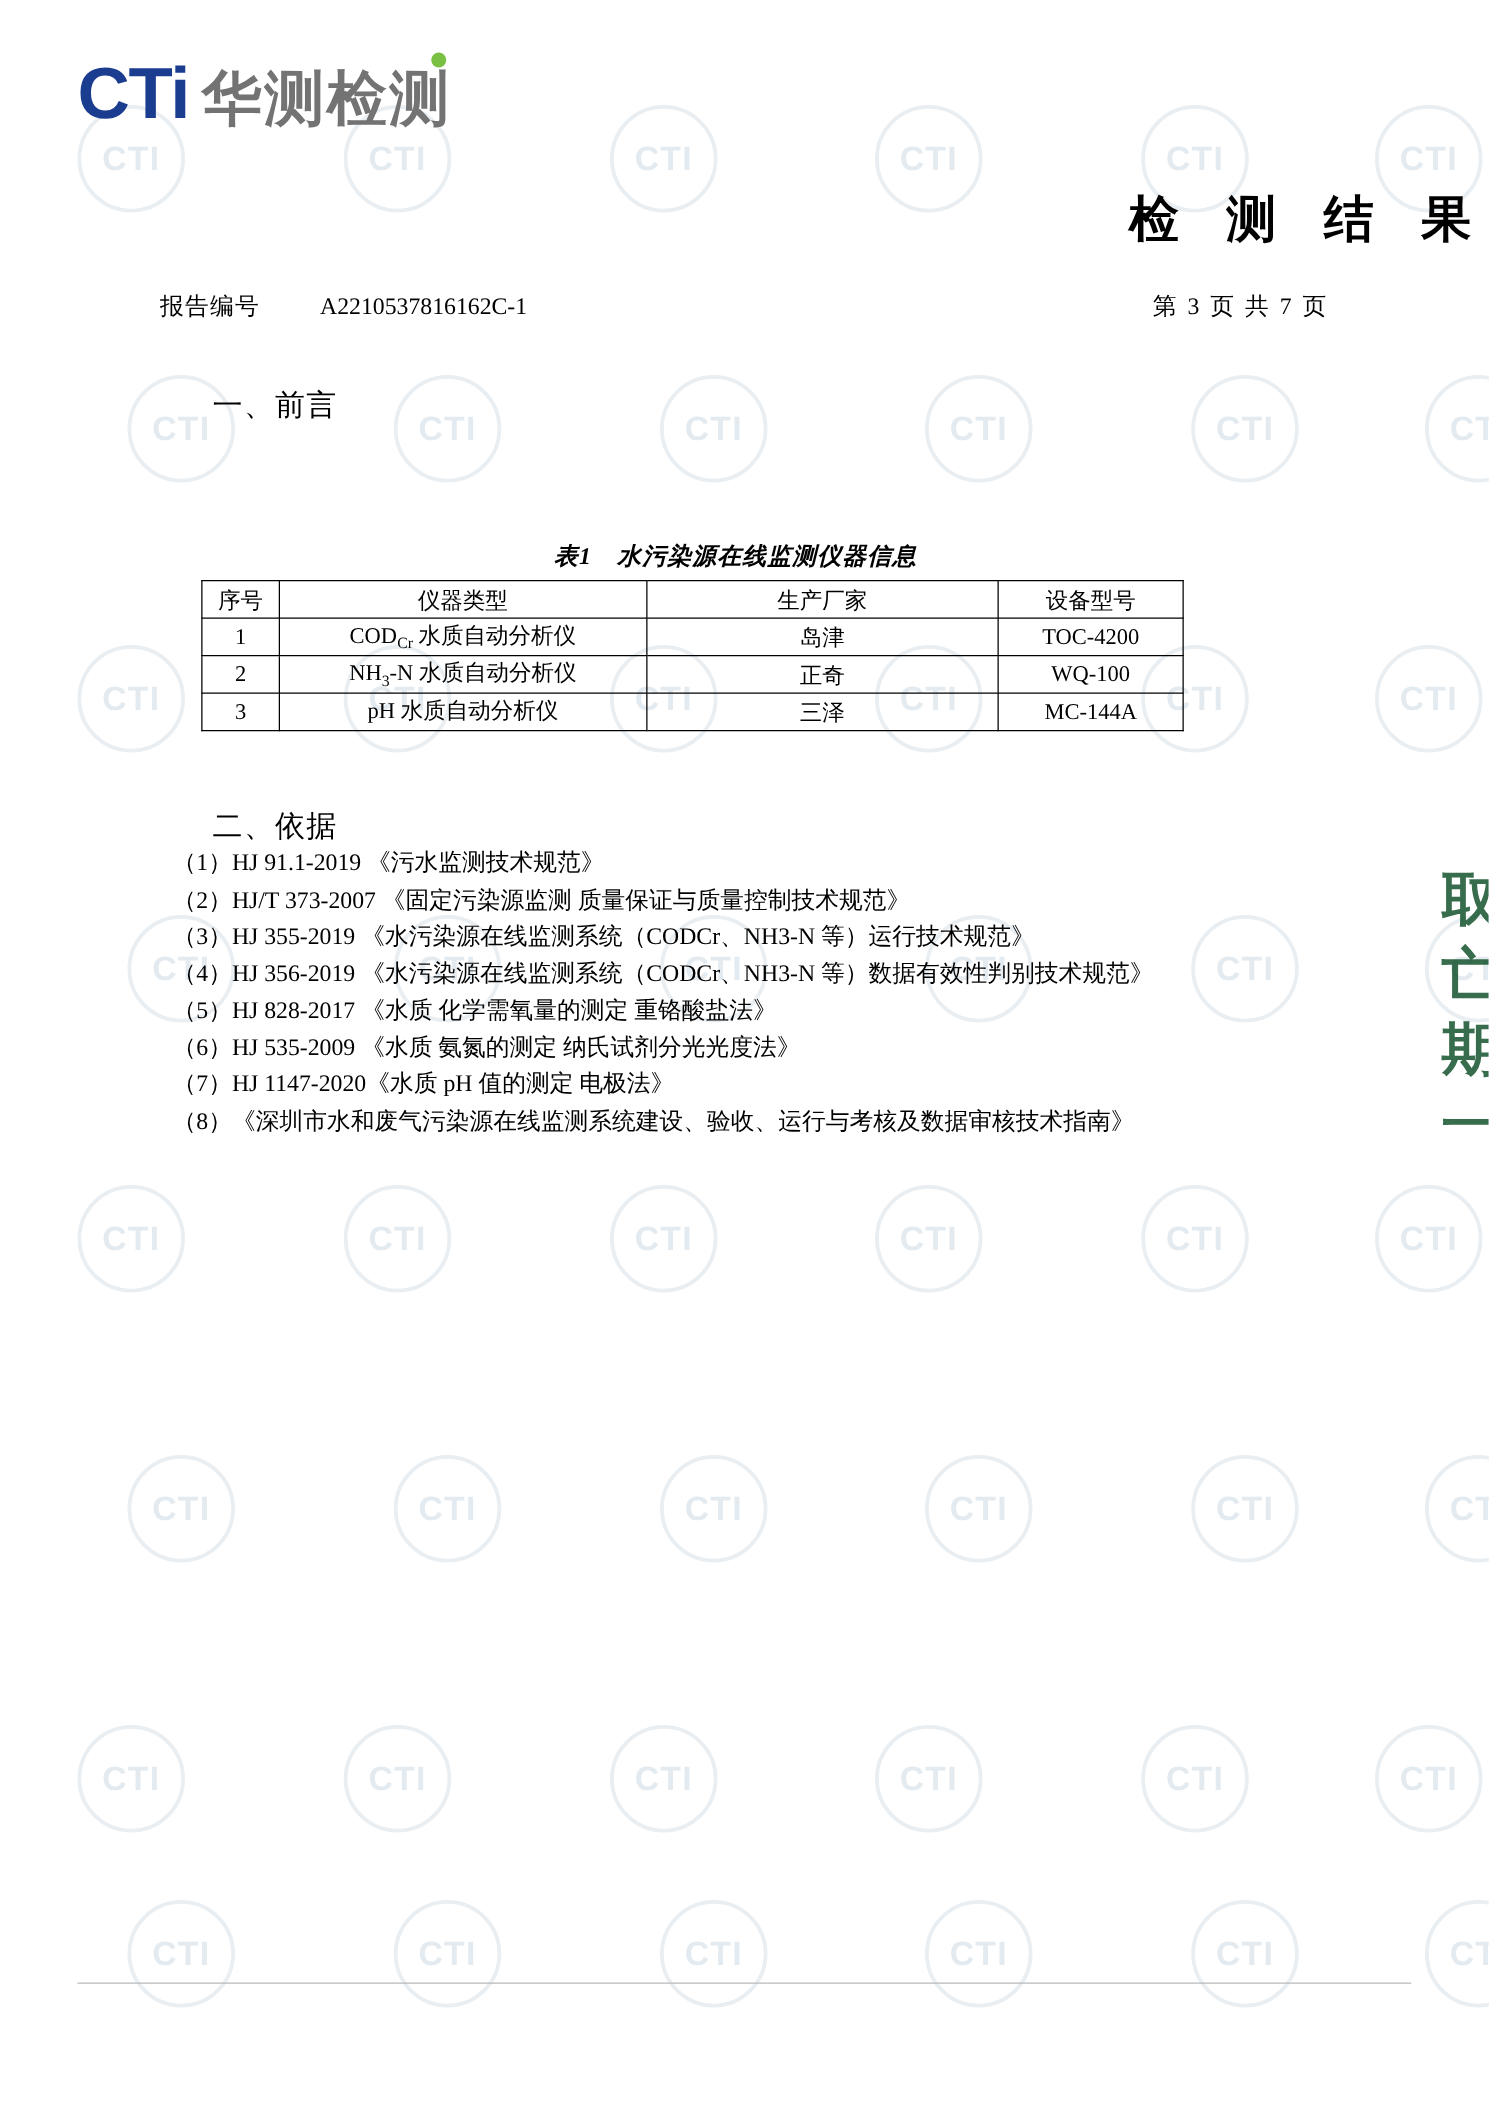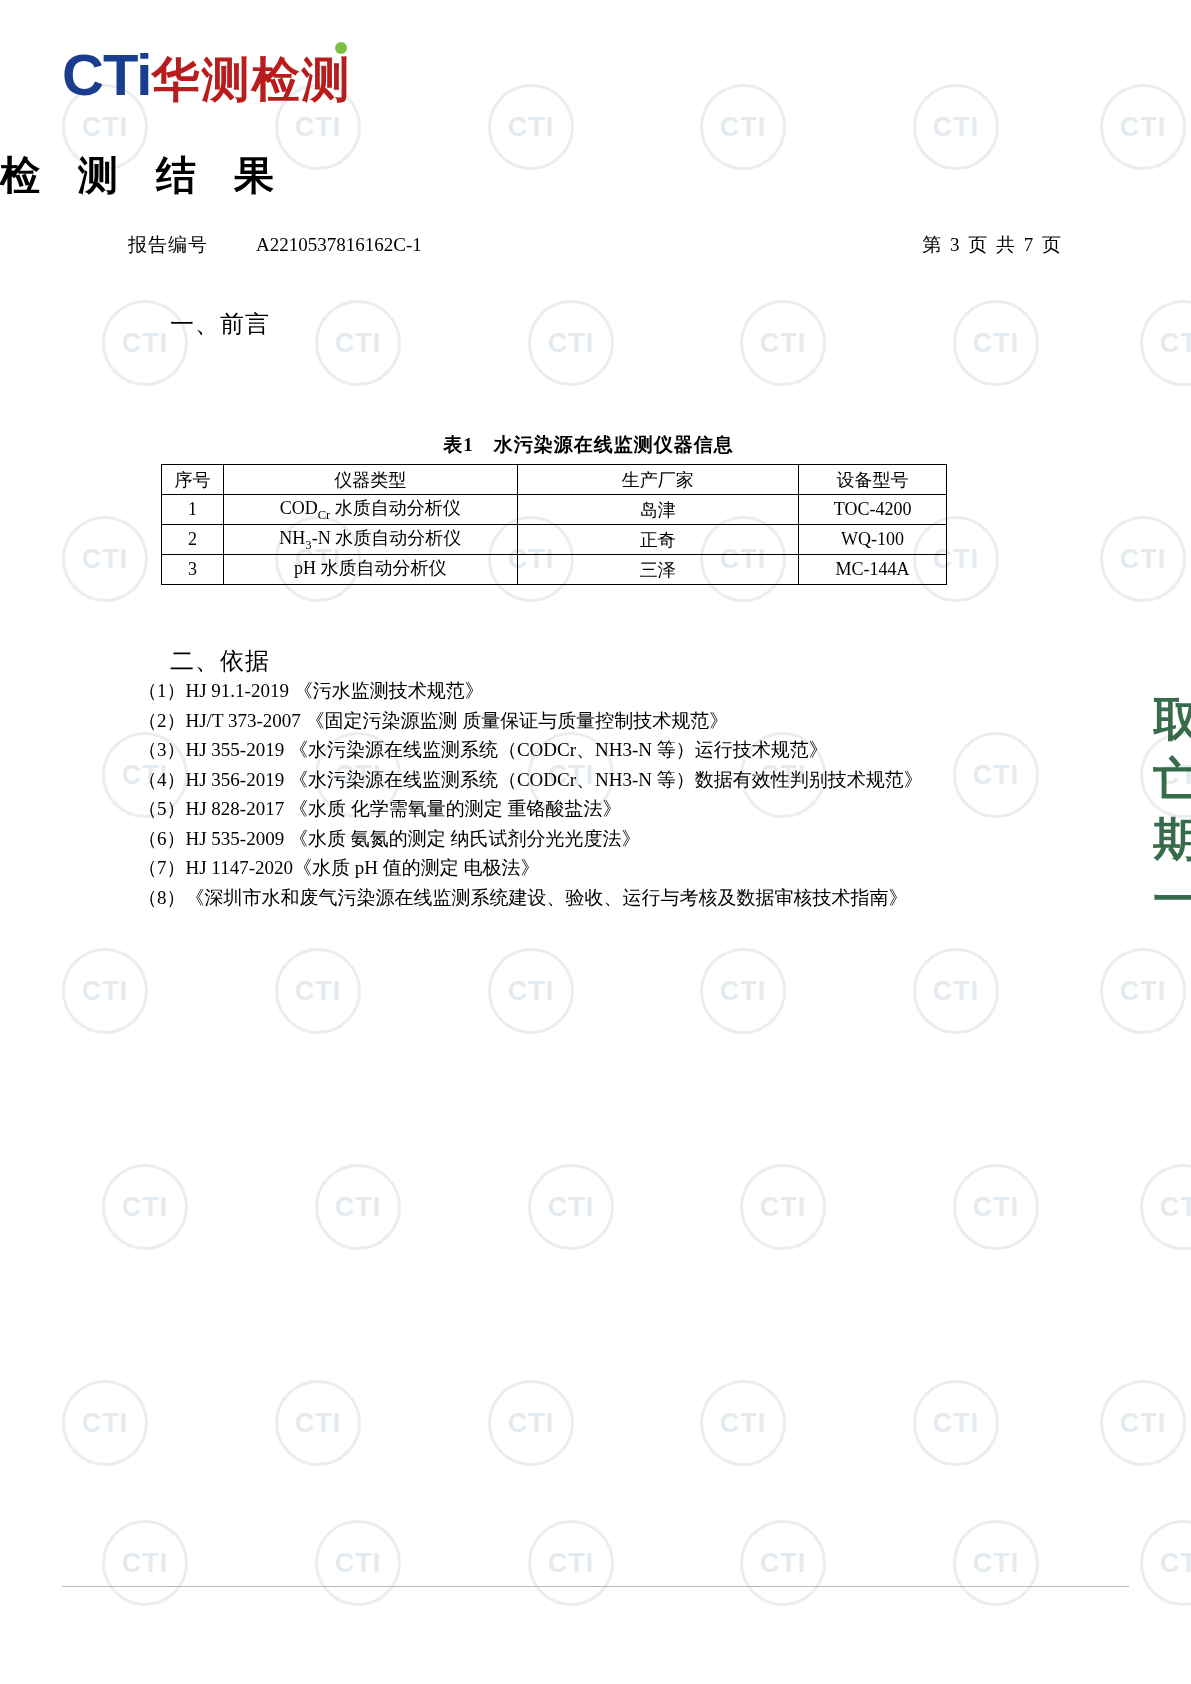--- a/index.html
+++ b/index.html
@@ -73,32 +73,32 @@
     border-radius: 50%;
     background: #7ac143;
     right: 4px;
     top: -4px;
   }
   #logo-cn {
     font-family: "Liberation Sans", sans-serif;
     font-weight: bold;
     font-size: 48px;
     line-height: 1;
-    color: #b91c1c;
-    margin-left: 0;
+    color: #737373;
+    margin-left: 10px;
     letter-spacing: 2px;
   }
 
   
   #doc-title {
     position: absolute;
     top: 148px;
     left: 0;
     width: 1191px;
-    text-align: left;
+    text-align: right;
     font-size: 40px;
     font-weight: bold;
     letter-spacing: 14px;
     font-family: "Liberation Serif", serif;
   }
 
   
   #report-row {
     position: absolute;
     top: 232px;
@@ -135,20 +135,21 @@
   
   #table-caption {
     position: absolute;
     top: 432px;
     left: 0;
     width: 1177px;
     text-align: center;
     font-size: 19px;
     font-weight: bold;
     letter-spacing: 1px;
+    font-style: italic;
   }
 
   
   #instrument-table {
     position: absolute;
     top: 464px;
     left: 161px;
     width: 786px;
     border-collapse: collapse;
     font-size: 18px;

